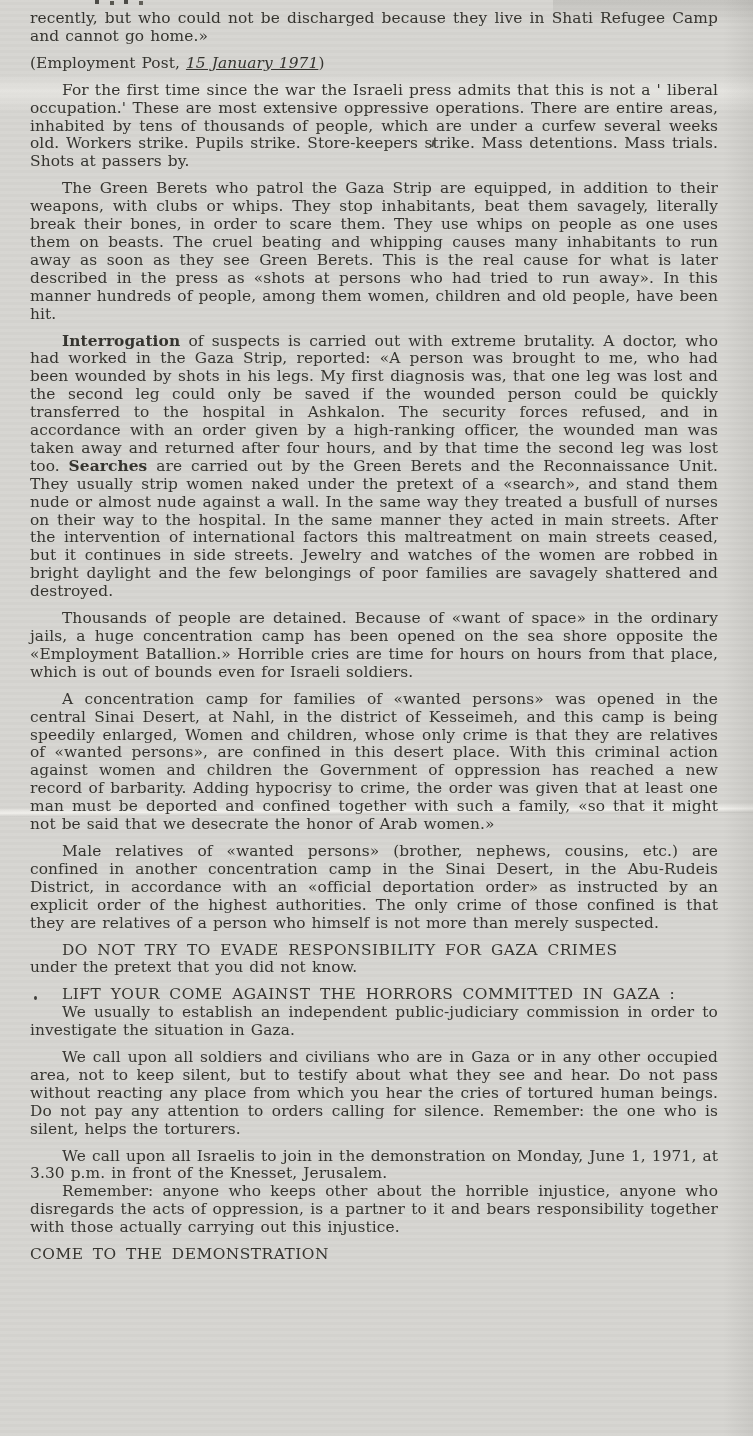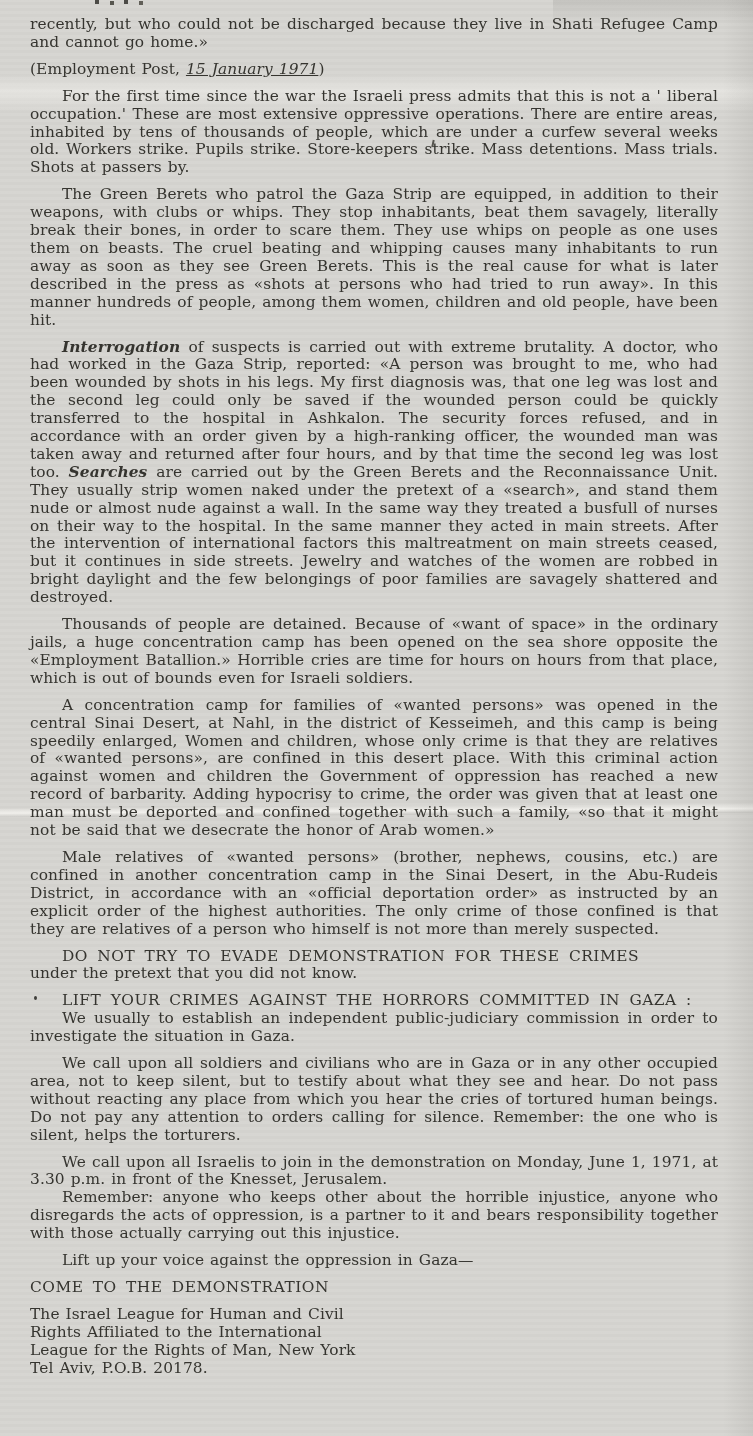--- a/index.html
+++ b/index.html
@@ -8,43 +8,43 @@
     width: 753px;
     height: 1436px;
     margin: 0 auto;
     overflow: hidden;
     background: var(--paper, #d6d5d1);
     color: var(--ink, #35342f);
     font-family: "DejaVu Serif", serif;
   }
   .content {
     position: absolute;
-    left: 0; top: 0;
+    left: 0; top: 6px;
     width: 100%;
-    padding: 14px 35px 0 30px;
+    padding: 2px 35px 0 30px;
     box-sizing: border-box;
   }
   p.blk {
     margin: 9px 0 0 0;
     font-size: 15.4px;
     line-height: 17.9px;
     text-align: justify;
     letter-spacing: 0.1px;
     word-spacing: 1px;
   }
   p.first { margin-top: 2px; }
   p.tight { margin-top: 0; }
   .indent { text-indent: 32px; }
   .citation {
     text-align: left;
     margin: 4px 0 0 348px;
     font-size: 15px;
   }
   .italic { font-style: italic; text-decoration: underline; }
-  .bold { font-weight: bold; font-style: italic; }
+  .bold { font-weight: bold; }
   .caps { letter-spacing: 0.5px; word-spacing: 4px; }
   .caps-line { text-align: left; }
   .come {
     margin-top: 13px;
     text-align: left;
     letter-spacing: 0.8px;
     word-spacing: 4px;
   }
   .signature {
     margin: 20px 0 0 345px;
@@ -106,33 +106,26 @@
 
   <div class="content">
       <p class="blk body first"><span>recently, but who could not be discharged because they live in Shati Refugee Camp and cannot go home.»</span></p>
       <p class="blk citation"><span>(Employment Post, </span><span class="italic">15 January 1971</span><span>)</span></p>
       <p class="blk body indent"><span>For the first time since the war the Israeli press admits that this is not a ' liberal occupation.' These are most extensive oppressive operations. There are entire areas, inhabited by tens of thousands of people, which are under a curfew several weeks old. Workers strike. Pupils strike. Store-keepers strike. Mass detentions. Mass trials. Shots at passers by.</span></p>
       <p class="blk body indent"><span>The Green Berets who patrol the Gaza Strip are equipped, in addition to their weapons, with clubs or whips. They stop inhabitants, beat them savagely, literally break their bones, in order to scare them. They use whips on people as one uses them on beasts. The cruel beating and whipping causes many inhabitants to run away as soon as they see Green Berets. This is the real cause for what is later described in the press as «shots at persons who had tried to run away». In this manner hundreds of people, among them women, children and old people, have been hit.</span></p>
       <p class="blk body indent"><span class="bold">Interrogation</span><span> of suspects is carried out with extreme brutality. A doctor, who had worked in the Gaza Strip, reported: «A person was brought to me, who had been wounded by shots in his legs. My first diagnosis was, that one leg was lost and the second leg could only be saved if the wounded person could be quickly transferred to the hospital in Ashkalon. The security forces refused, and in accordance with an order given by a high-ranking officer, the wounded man was taken away and returned after four hours, and by that time the second leg was lost too. </span><span class="bold">Searches</span><span> are carried out by the Green Berets and the Reconnaissance Unit. They usually strip women naked under the pretext of a «search», and stand them nude or almost nude against a wall. In the same way they treated a busfull of nurses on their way to the hospital. In the same manner they acted in main streets. After the intervention of international factors this maltreatment on main streets ceased, but it continues in side streets. Jewelry and watches of the women are robbed in bright daylight and the few belongings of poor families are savagely shattered and destroyed.</span></p>
       <p class="blk body indent"><span>Thousands of people are detained. Because of «want of space» in the ordinary jails, a huge concentration camp has been opened on the sea shore opposite the «Employment Batallion.» Horrible cries are time for hours on hours from that place, which is out of bounds even for Israeli soldiers.</span></p>
       <p class="blk body indent"><span>A concentration camp for families of «wanted persons» was opened in the central Sinai Desert, at Nahl, in the district of Kesseimeh, and this camp is being speedily enlarged, Women and children, whose only crime is that they are relatives of «wanted persons», are confined in this desert place. With this criminal action against women and children the Government of oppression has reached a new record of barbarity. Adding hypocrisy to crime, the order was given that at least one man must be deported and confined together with such a family, «so that it might not be said that we desecrate the honor of Arab women.»</span></p>
       <p class="blk body indent"><span>Male relatives of «wanted persons» (brother, nephews, cousins, etc.) are confined in another concentration camp in the Sinai Desert, in the Abu-Rudeis District, in accordance with an «official deportation order» as instructed by an explicit order of the highest authorities. The only crime of those confined is that they are relatives of a person who himself is not more than merely suspected.</span></p>
-      <p class="blk body indent"><span class="caps">DO NOT TRY TO EVADE DEMONSTRATION FOR THESE CRIMES</span><br><span>under the pretext that you did not know.</span></p>
-      <p class="blk body caps-line indent"><span class="caps">LIFT YOUR CRIMES AGAINST THE HORRORS COMMITTED IN GAZA :</span></p>
+      <p class="blk body indent"><span class="caps">DO NOT TRY TO EVADE RESPONSIBILITY FOR GAZA CRIMES</span><br><span>under the pretext that you did not know.</span></p>
+      <p class="blk body caps-line indent"><span class="caps">LIFT YOUR COME AGAINST THE HORRORS COMMITTED IN GAZA :</span></p>
       <p class="blk body indent tight"><span>We usually to establish an independent public-judiciary commission in order to investigate the situation in Gaza.</span></p>
       <p class="blk body indent"><span>We call upon all soldiers and civilians who are in Gaza or in any other occupied area, not to keep silent, but to testify about what they see and hear. Do not pass without reacting any place from which you hear the cries of tortured human beings. Do not pay any attention to orders calling for silence. Remember: the one who is silent, helps the torturers.</span></p>
       <p class="blk body indent"><span>We call upon all Israelis to join in the demonstration on Monday, June 1, 1971, at 3.30 p.m. in front of the Knesset, Jerusalem.</span></p>
       <p class="blk body indent tight"><span>Remember: anyone who keeps other about the horrible injustice, anyone who disregards the acts of oppression, is a partner to it and bears responsibility together with those actually carrying out this injustice.</span></p>
-      <p class="blk body caps-line indent"><span>Lift up your voice against the oppression in Gaza—</span></p>
       <p class="blk come"><span class="caps">COME TO THE DEMONSTRATION</span></p>
-      <p class="blk signature">
-        <span class="sig-line">The Israel League for Human and Civil</span>
-        <span class="sig-line">Rights Affiliated to the International</span>
-        <span class="sig-line">League for the Rights of Man, New York</span>
-        <span class="sig-line">Tel Aviv, P.O.B. 20178.</span>
-      </p>
     </div>
 
   <div class="artifact-top"></div>
   <div class="artifact-dot"></div>
   <div class="artifact-quote"></div>
   <div id="edge-right"></div>
 </div>
 
 </body></html>

